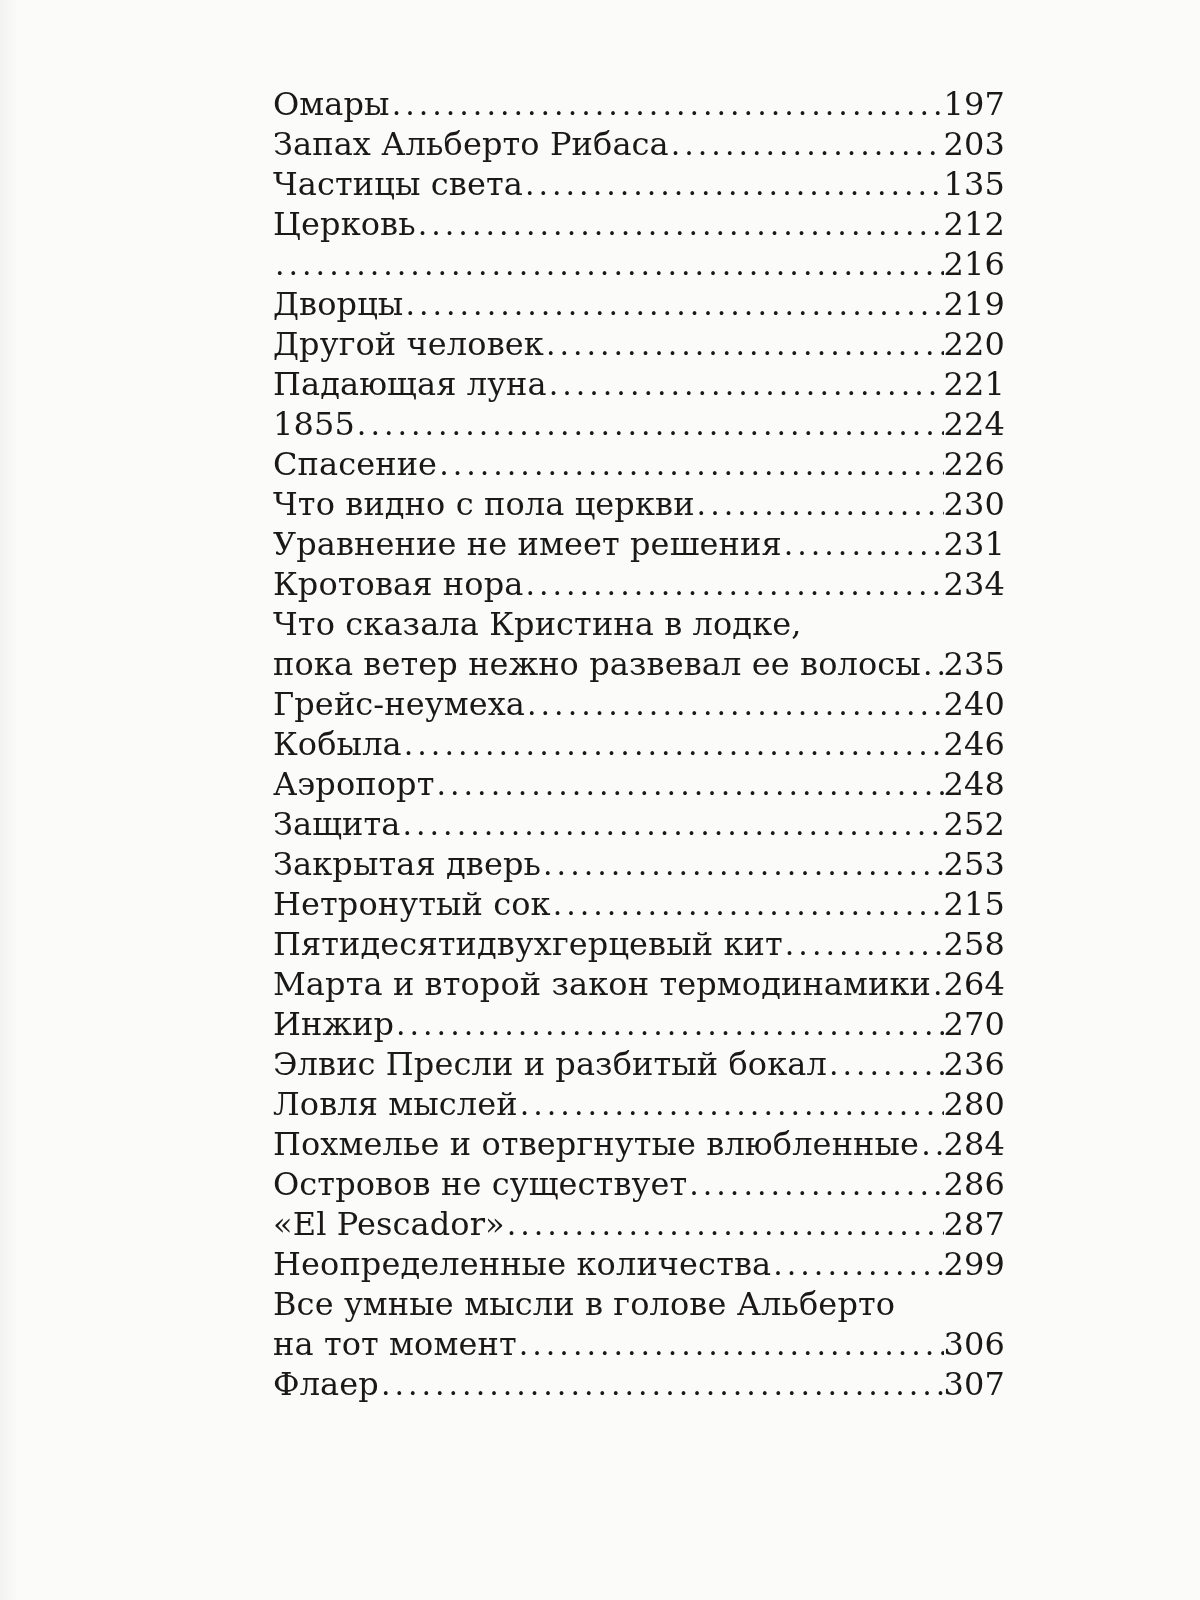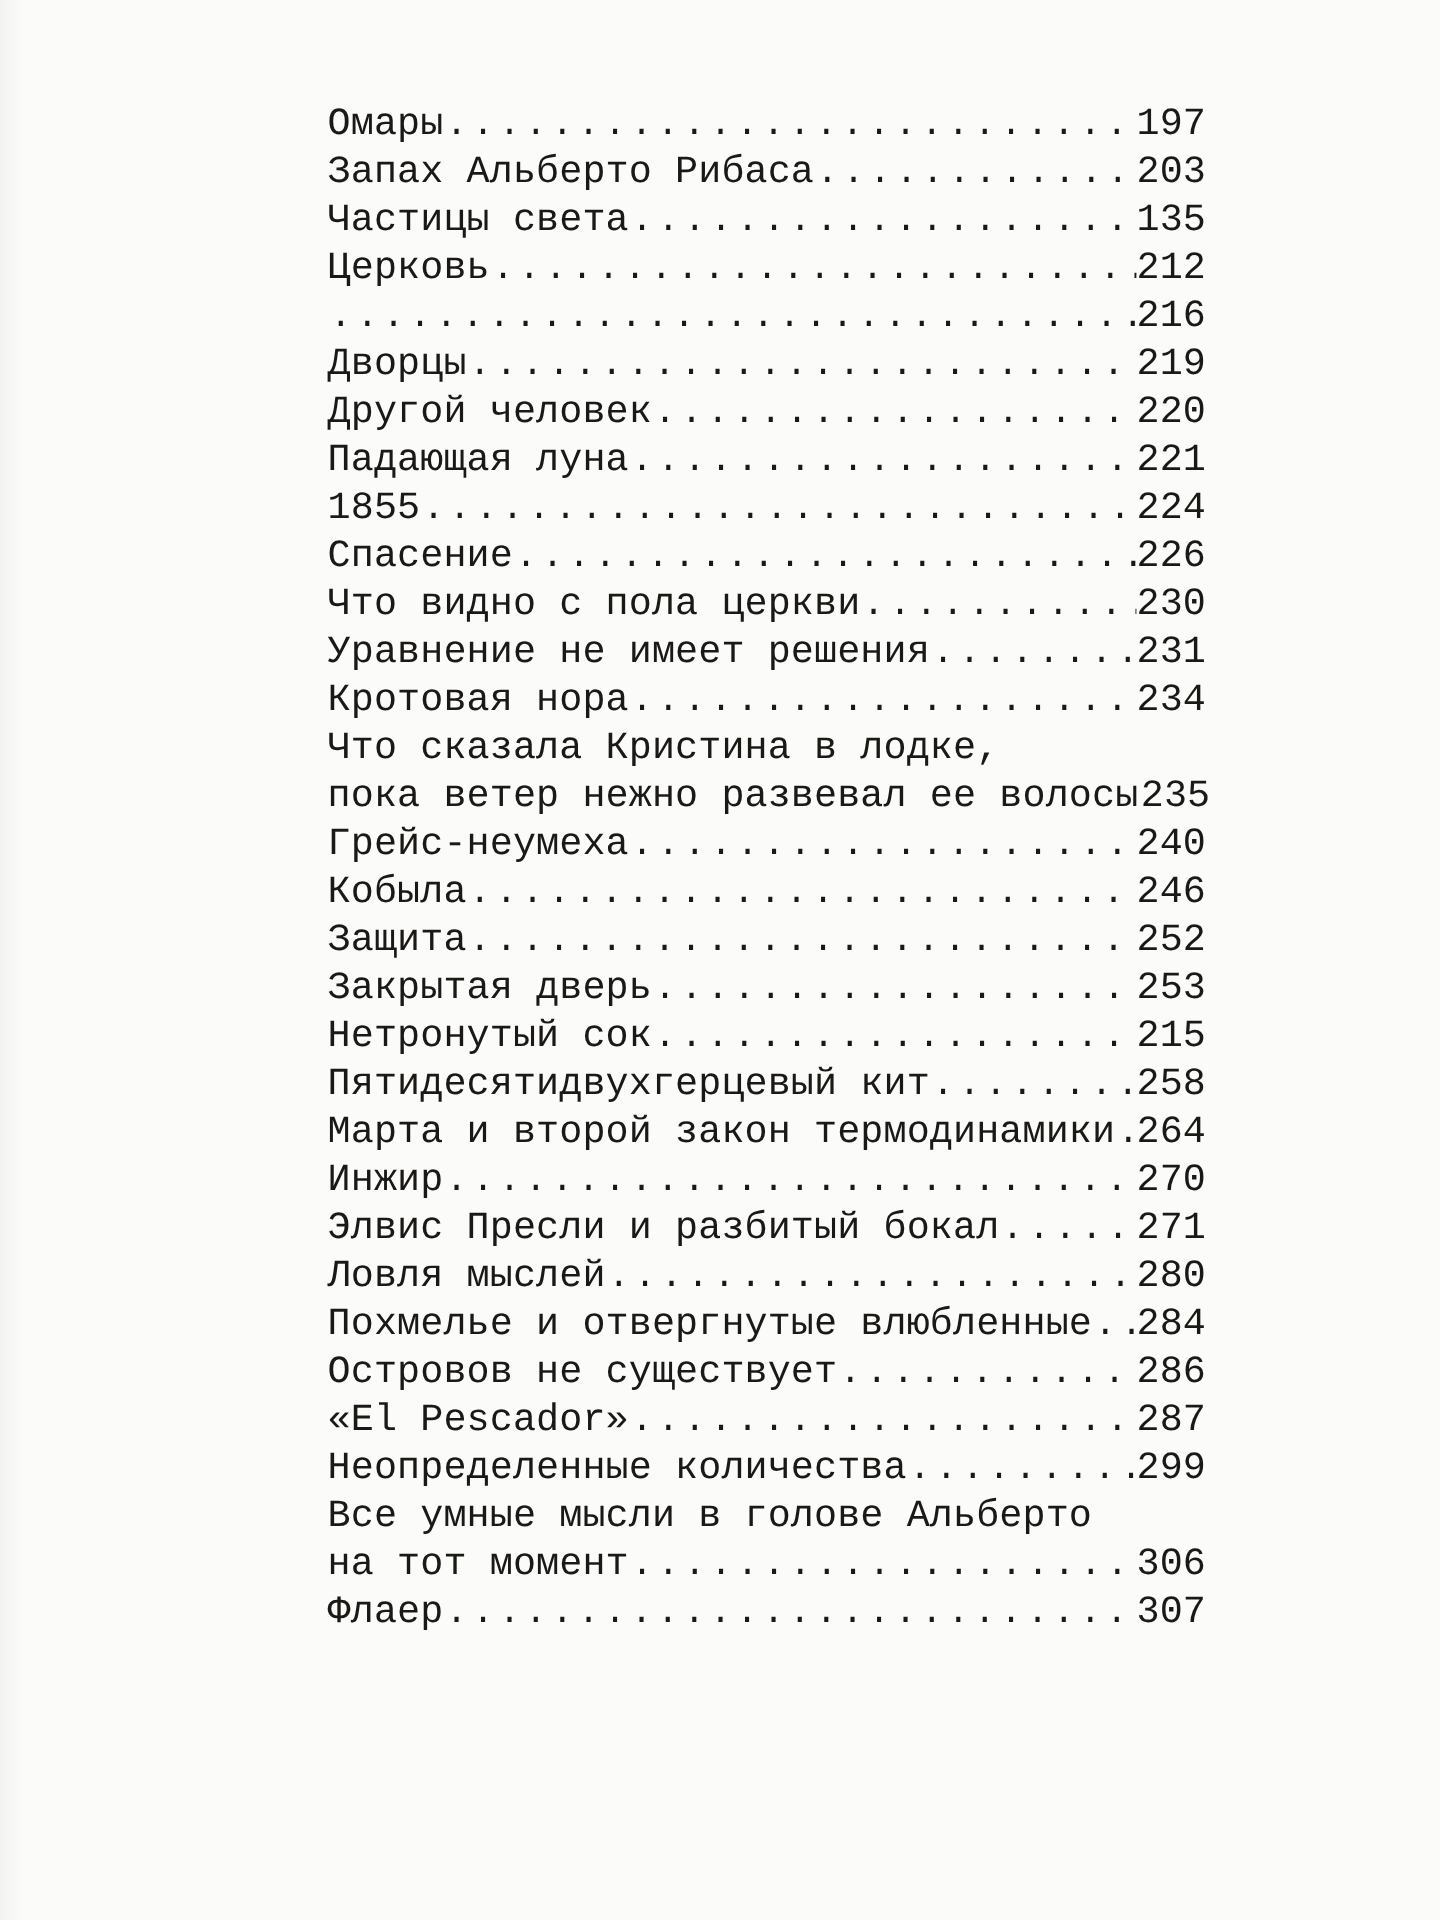--- a/index.html
+++ b/index.html
@@ -14,21 +14,20 @@
     color: #1b1916;
     overflow: hidden;
   }
   .book-page {
     position: relative;
     width: 1200px;
     height: 1600px;
     background:
       linear-gradient(90deg, rgba(0,0,0,0.035) 0px, rgba(0,0,0,0.0) 18px),
       #fbfbf9;
-    font-family: Liberation Mono, monospace;
   }
   .toc {
     position: absolute;
     top: 84px;
     left: 273px;
     width: 732px;
   }
   .toc-row {
     display: flex;
     align-items: baseline;
@@ -143,20 +142,25 @@
     <span class="title">Грейс-неумеха</span>
     <span class="leader" aria-hidden="true"></span>
     <span class="pagenum">240</span>
   </div>
       <div class="toc-row">
     <span class="title">Кобыла</span>
     <span class="leader" aria-hidden="true"></span>
     <span class="pagenum">246</span>
   </div>
       <div class="toc-row">
+    <span class="title">Аэропорт</span>
+    <span class="leader" aria-hidden="true"></span>
+    <span class="pagenum">248</span>
+  </div>
+      <div class="toc-row">
     <span class="title">Защита</span>
     <span class="leader" aria-hidden="true"></span>
     <span class="pagenum">252</span>
   </div>
       <div class="toc-row">
     <span class="title">Закрытая дверь</span>
     <span class="leader" aria-hidden="true"></span>
     <span class="pagenum">253</span>
   </div>
       <div class="toc-row">
@@ -175,21 +179,21 @@
     <span class="pagenum">264</span>
   </div>
       <div class="toc-row">
     <span class="title">Инжир</span>
     <span class="leader" aria-hidden="true"></span>
     <span class="pagenum">270</span>
   </div>
       <div class="toc-row">
     <span class="title">Элвис Пресли и разбитый бокал</span>
     <span class="leader" aria-hidden="true"></span>
-    <span class="pagenum">271</span>
+    <span class="pagenum">236</span>
   </div>
       <div class="toc-row">
     <span class="title">Ловля мыслей</span>
     <span class="leader" aria-hidden="true"></span>
     <span class="pagenum">280</span>
   </div>
       <div class="toc-row">
     <span class="title">Похмелье и отвергнутые влюбленные</span>
     <span class="leader" aria-hidden="true"></span>
     <span class="pagenum">284</span>

